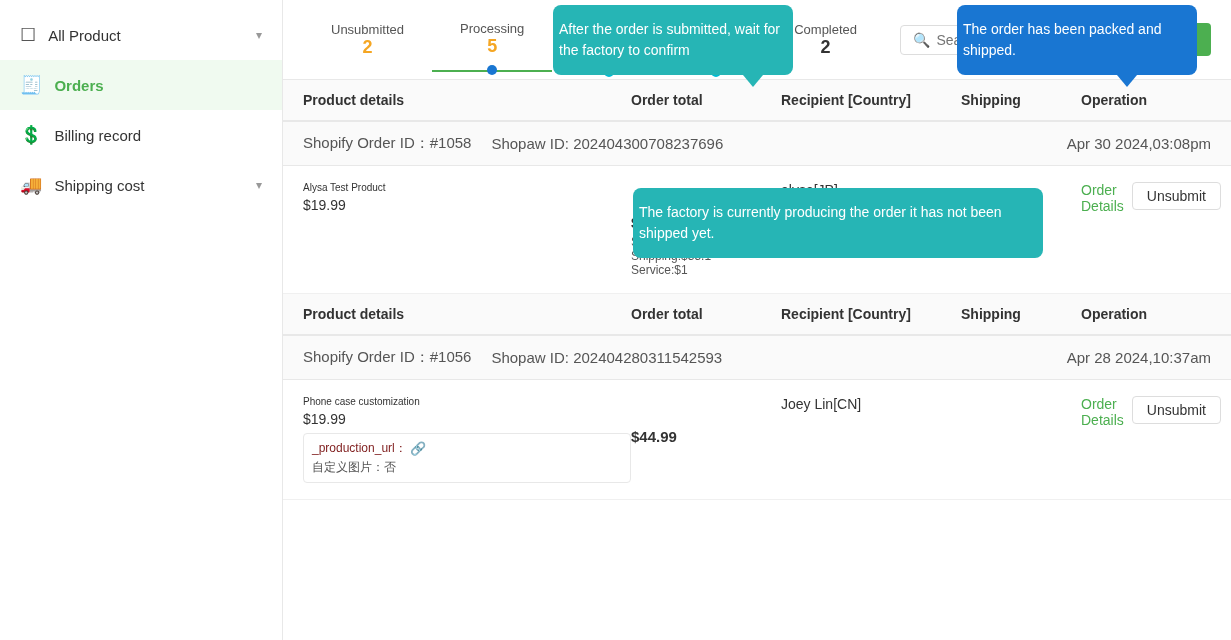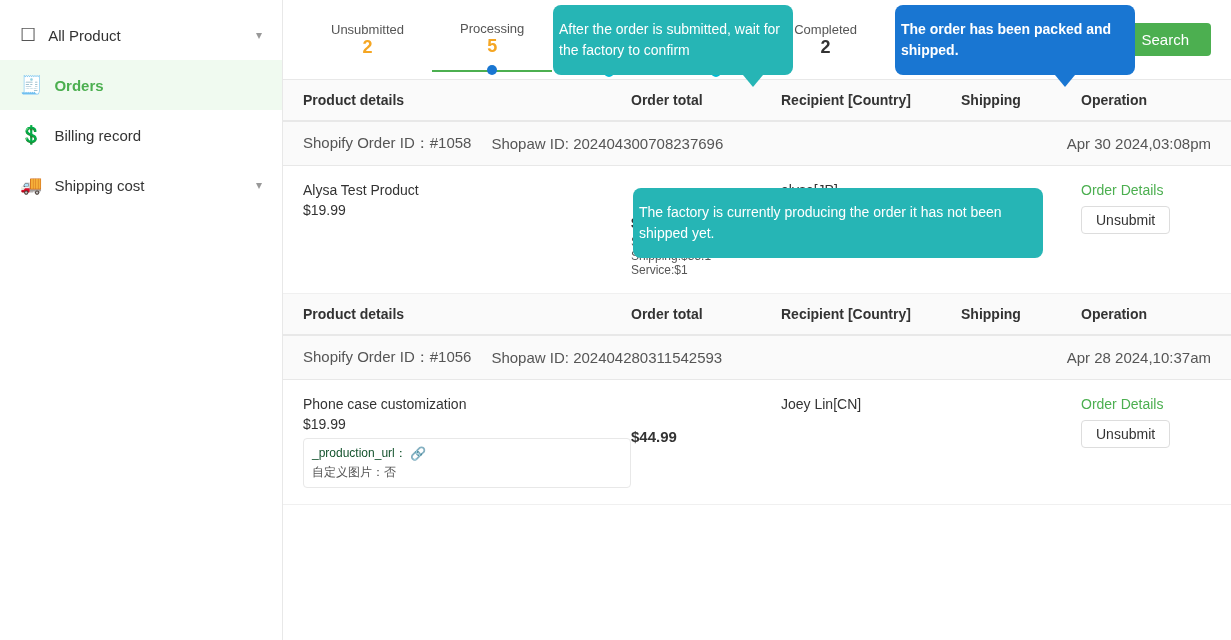--- a/index.html
+++ b/index.html
@@ -143,29 +143,29 @@
     }
 
     .order-item-row {
       display: grid;
       grid-template-columns: 1fr 150px 180px 120px 130px;
       padding: 16px 20px;
       border-bottom: 1px solid #f0f0f0;
       align-items: start;
     }
 
-    .product-name { font-size: 14px; font-weight: 500; color: #333; margin-bottom: 4px; }
+    .product-name { font-size: 10px; font-weight: 500; color: #333; margin-bottom: 4px; }
     .product-price { font-size: 14px; color: #333; }
 
     .order-total-main { font-size: 15px; font-weight: 600; color: #333; margin-top: 32px; }
     .order-total-sub { font-size: 12px; color: #555; margin-top: 4px; }
 
     .recipient { font-size: 14px; color: #333; }
 
-    .operation-links { display: flex; flex-direction: column; gap: 8px; align-items: flex-start; }
+    .operation-links { display: flex; flex-direction: row; gap: 8px; align-items: flex-start; }
     .link-green { color: #4caf50; font-size: 14px; cursor: pointer; font-weight: 500; }
     .btn-unsubmit {
       border: 1px solid #ddd;
       background: #fff;
       border-radius: 4px;
       padding: 5px 14px;
       font-size: 14px;
       cursor: pointer;
       color: #333;
     }
@@ -173,21 +173,21 @@
     .production-url-box {
       border: 1px solid #e8e8e8;
       border-radius: 4px;
       padding: 6px 8px;
       font-size: 12px;
       color: #555;
       background: #fff;
       margin-top: 6px;
       min-width: 160px;
     }
-    .url-label { color: #14532d; font-size: 12px; }
+    .url-label { color: #7f1d1d; font-size: 12px; }
     .url-icon { color: #4caf50; font-size: 13px; margin-left: 4px; }
     .custom-img { color: #555; font-size: 12px; margin-top: 2px; }
 
     
     .tooltip-box {
       position: absolute;
       border-radius: 8px;
       padding: 14px 6px;
       font-size: 14px;
       color: #fff;
@@ -232,21 +232,21 @@
   </div>
 </div>
 
 <div class="main">
 
   <div class="tooltip-box teal" style="top: 5px; left: 270px;">
     <span>After the order is submitted, wait for the factory to confirm</span>
     <div class="tooltip-arrow-down teal" style="left: 190px; bottom: -12px;"></div>
   </div>
 
-  <div class="tooltip-box blue" style="top: 5px; left: 612px; font-weight: bold;">
+  <div class="tooltip-box blue" style="top: 5px; left: 674px;">
     <span>The order has been packed and shipped.</span>
     <div class="tooltip-arrow-down blue" style="left: 160px; bottom: -12px;"></div>
   </div>
 
   <div class="tabs-bar">
     <div class="tab-item">
       <span class="tab-label">Unsubmitted</span>
       <span class="tab-count orange">2</span>
     </div>
     <div class="tab-item active" style="position:relative;">

